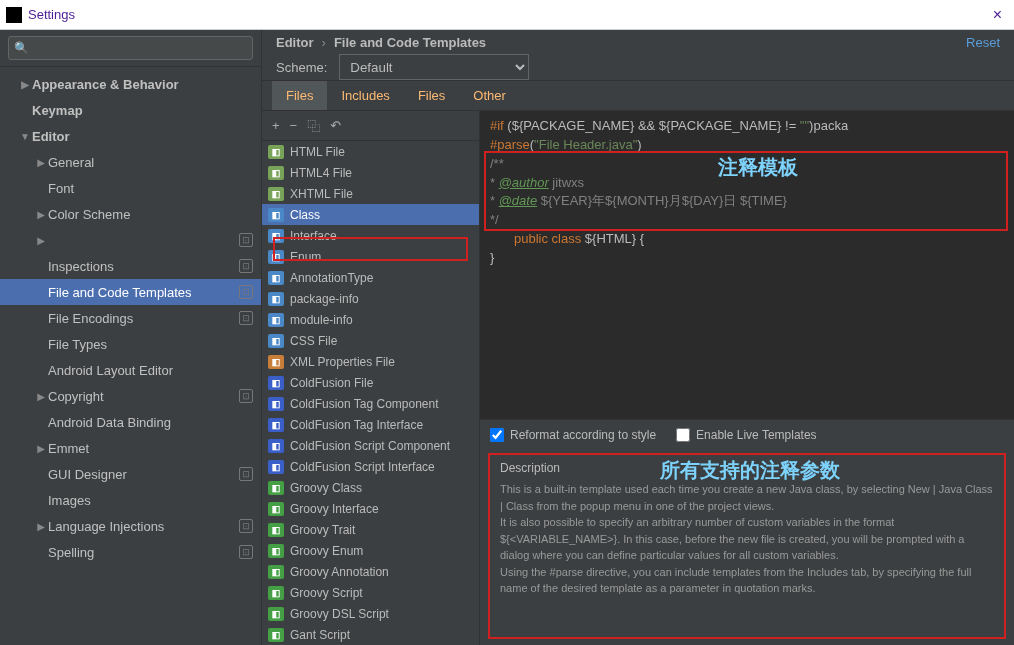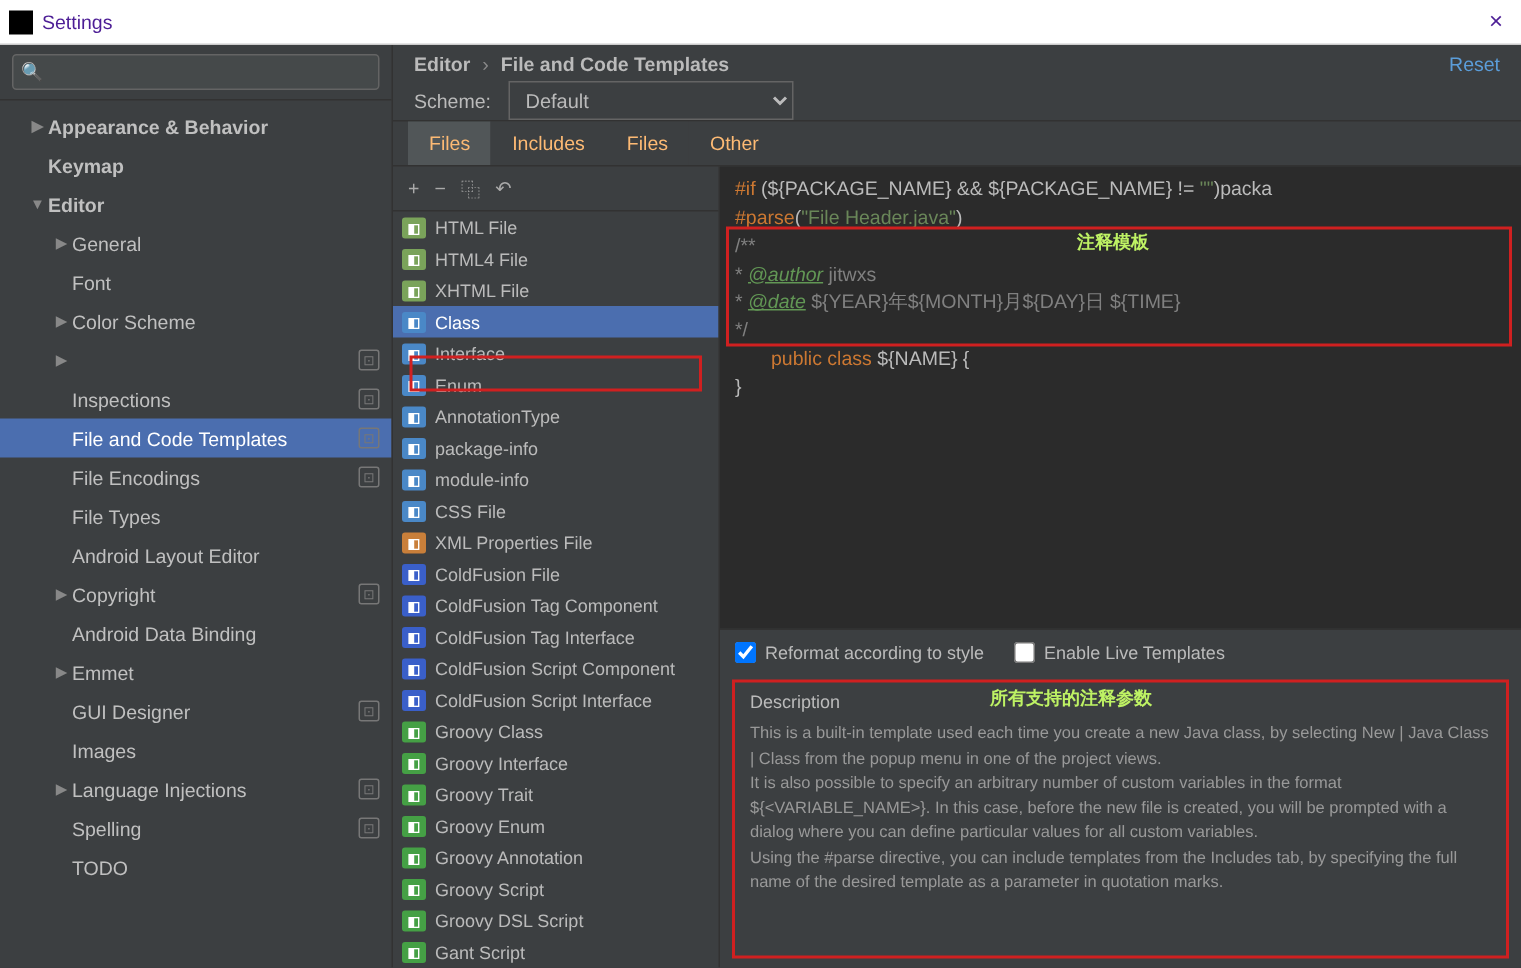--- a/index.html
+++ b/index.html
@@ -34,21 +34,21 @@
 .tpl-col { width:218px; display:flex; flex-direction:column; border-right:1px solid #323232; }
 .tpl-toolbar { height:30px; display:flex; align-items:center; gap:10px; padding:0 10px; color:#aaa; border-bottom:1px solid #323232; }
 .tpl-toolbar span { cursor:pointer; }
 .tpl-list { flex:1; overflow-y:auto; }
 .tpl-list .row { display:flex; align-items:center; height:21px; padding:0 6px; cursor:pointer; font-size:12px; white-space:nowrap; }
 .tpl-list .row.selected { background:#4b6eaf; color:#fff; }
 .tpl-list .row .ficon { width:16px; height:14px; margin-right:6px; display:inline-flex; align-items:center; justify-content:center; font-size:9px; font-weight:bold; border-radius:2px; }
 .right-col { flex:1; display:flex; flex-direction:column; }
 .editor { flex:1; background:#2b2b2b; padding:6px 10px; font-family:Consolas,monospace; font-size:13px; overflow:auto; line-height:1.45; position:relative; }
 .editor .annot-box { position:absolute; border:2px solid #d02020; pointer-events:none; }
-.annot-red { color:#bef264; font-size:12px; font-weight:bold; position:absolute; }
+.annot-red { color:#7dd3fc; font-size:20px; font-weight:bold; position:absolute; }
 .editor .kw { color:#cc7832;margin-left:24px; }
 .editor .str { color:#6a8759; }
 .editor .cmt { color:#808080; }
 .editor .tag { color:#629755; font-style:italic; text-decoration:underline; }
 .editor .var { color:#cc7832; }
 .opts { height:30px; display:flex; align-items:center; gap:20px; padding:0 10px; border-top:1px solid #323232; }
 .opts label { display:flex; align-items:center; gap:6px; font-size:12px; }
 .opts input[type=checkbox] { width:14px; height:14px; }
 .desc-box { height:186px; border:2px solid #d02020; margin:4px 8px 6px 8px; padding:6px 10px; display:flex; flex-direction:column; position:relative; }
 .desc-box .title { font-size:12px; color:#bbb; }
@@ -149,24 +149,20 @@
         </div>
         <div class="item l1">
           <span class="arrow">▶</span>
           <span class="label">Language Injections</span>
           <span class="badge">⊡</span>
         </div>
         <div class="item l1">
           <span class="arrow"></span>
           <span class="label">Spelling</span>
           <span class="badge">⊡</span>
-        </div>
-        <div class="item l1">
-          <span class="arrow"></span>
-          <span class="label">TODO</span>
         </div>
         <div class="item l0">
           <span class="arrow"></span>
         </div>
       </div>
   </div>
 
   <div class="content">
     <div class="crumbs">
       <b>Editor</b>
@@ -297,21 +293,21 @@
       </div>
 
       <div class="right-col">
         <div class="editor">
 <div><span class="var">#if</span><span> (${PACKAGE_NAME} &amp;&amp; ${PACKAGE_NAME} != </span><span class="str">""</span><span>)packa</span></div>
 <div><span class="var">#parse</span><span>(</span><span class="str">"File Header.java"</span><span>)</span></div>
 <div class="cmt"><span>/**</span></div>
 <div class="cmt"><span> * </span><span class="tag">@author</span><span> jitwxs</span></div>
 <div class="cmt"><span> * </span><span class="tag">@date</span><span> ${YEAR}年${MONTH}月${DAY}日 ${TIME}</span></div>
 <div class="cmt"><span> */</span></div>
-<div><span class="kw">public class </span><span>${NAME}</span><span> {</span></div>
+<div><span class="kw">public class </span><span>${HTML}</span><span> {</span></div>
 <div><span>}</span></div>
           <div class="annot-box" style="left:4px; top:40px; right:6px; height:80px;"></div>
           <div class="annot-red" style="left:238px; top:42px;">注释模板</div>
         </div>
         <div class="opts">
           <label>
               <input type="checkbox" checked="" style="">
               <span>Reformat according to style</span>
             </label>
           <label>

